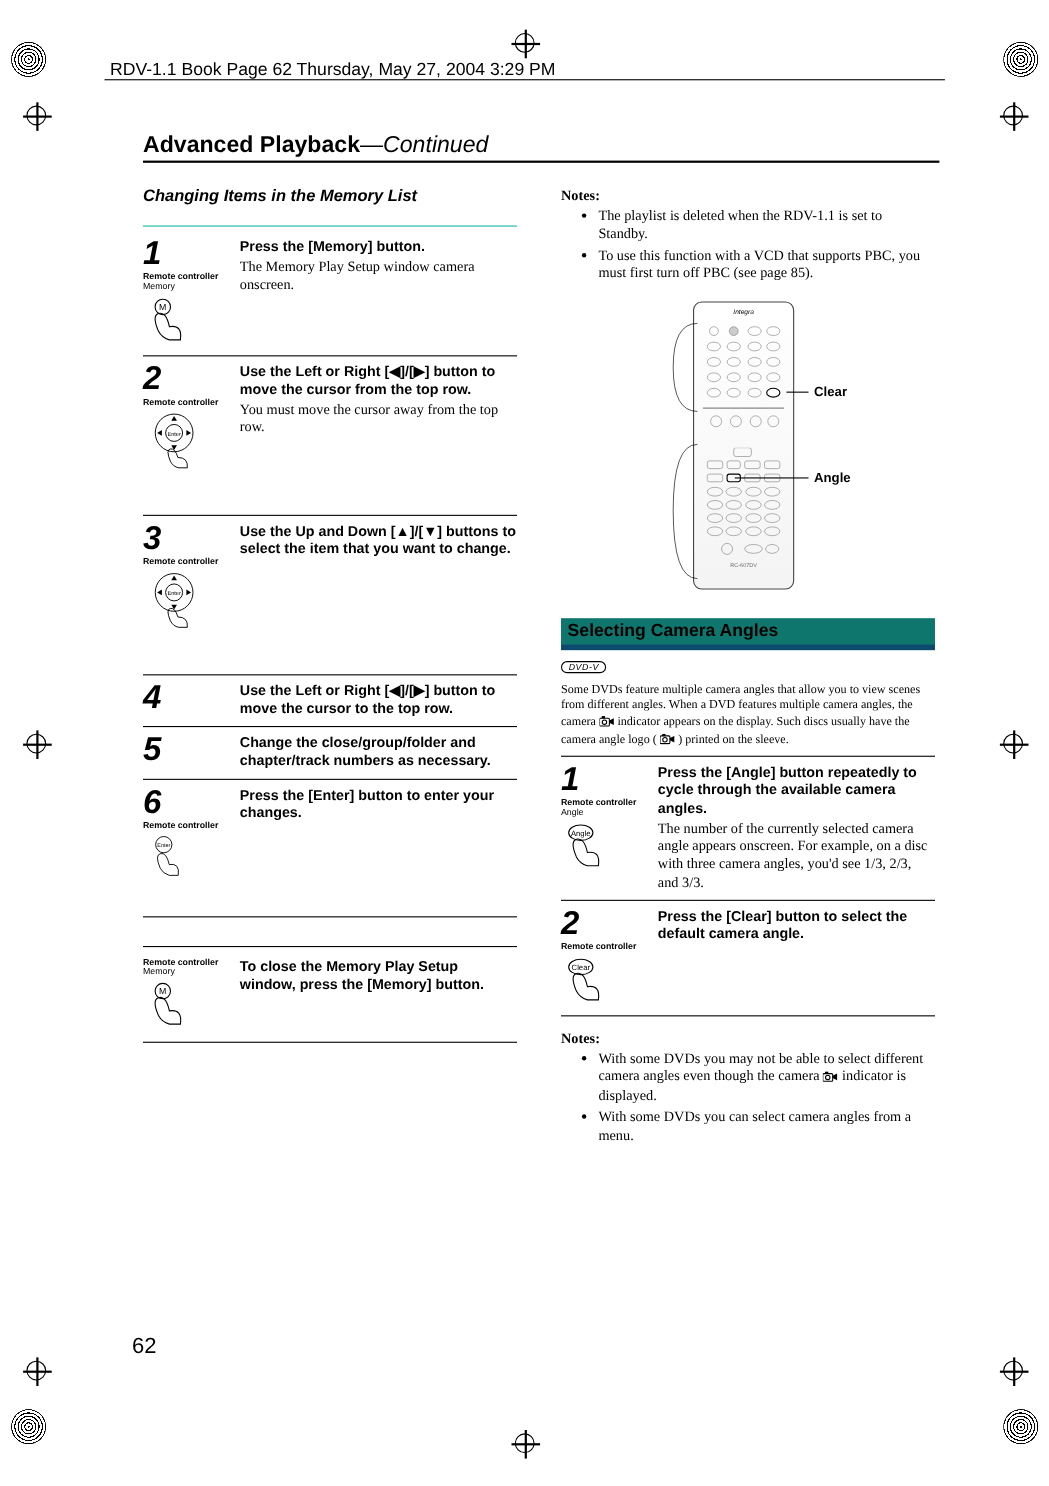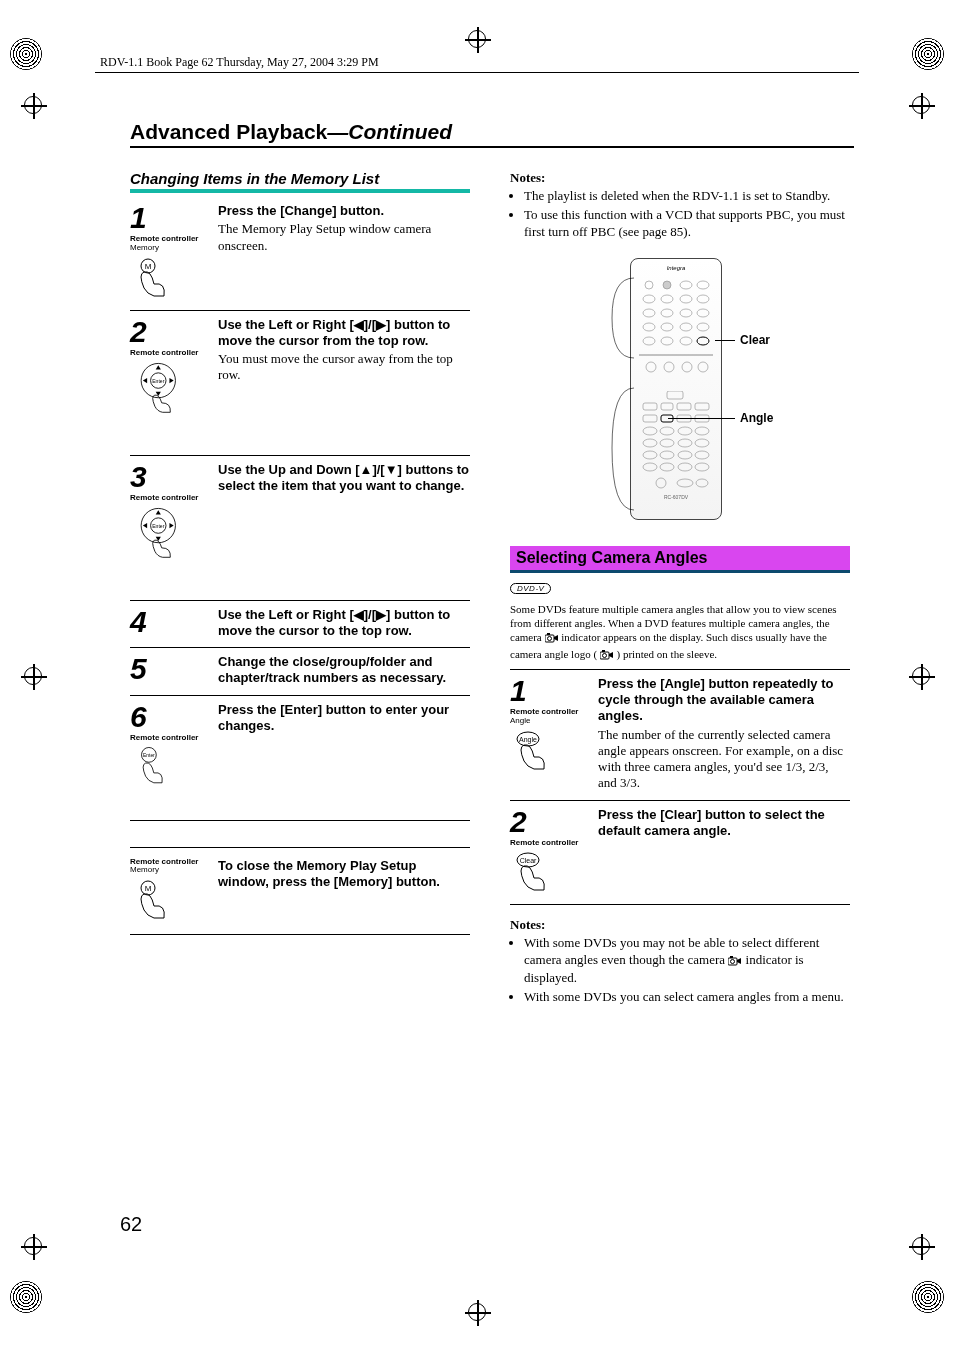--- a/index.html
+++ b/index.html
@@ -48,22 +48,22 @@
   }
   .sp-tl { top: 38px; left: 10px; }
   .sp-bl { bottom: 38px; left: 10px; }
   .sp-tr { top: 38px; right: 10px; }
   .sp-br { bottom: 38px; right: 10px; }
 
   .runner {
     position: absolute;
     top: 55px;
     left: 100px;
-    font-size: 12px;
-    font-family: Liberation Serif, serif;
+    font-size: 16px;
+    font-family: Liberation Sans, sans-serif;
   }
   .runner-rule {
     position: absolute;
     top: 72px;
     left: 95px;
     right: 95px;
     border-top: 1px solid #000;
   }
 
   .content {
@@ -75,46 +75,46 @@
   }
   .page-title {
     font-family: Arial, Helvetica, sans-serif;
     font-weight: bold;
     font-size: 21px;
     border-bottom: 2px solid #000;
     padding-bottom: 2px;
     margin-bottom: 22px;
   }
   .page-title .cont {
-    font-weight: bold;
+    font-weight: normal;
     font-style: italic;
   }
   .columns {
     display: flex;
     gap: 40px;
   }
   .col {
     width: 340px;
   }
 
   .subhead {
     font-family: Arial, Helvetica, sans-serif;
     font-weight: bold;
     font-style: italic;
     font-size: 15px;
-    border-bottom: 4px solid #14b8a6;
-    padding-bottom: 2px;
+    border-bottom: 1px solid #14b8a6;
+    padding-bottom: 18px;
     margin-bottom: 4px;
   }
   .subhead.boxed {
-    background: #d946ef;
+    background: #0f766e;
     font-style: normal;
     padding: 3px 6px;
     border: none;
-    border-bottom: 3px solid #0c4a6e;
+    border-bottom: 5px solid #0c4a6e;
     font-size: 16px;
   }
 
   .step {
     display: flex;
     gap: 8px;
     padding: 6px 0 8px 0;
     border-bottom: 1px solid #000;
   }
   .step:last-of-type { border-bottom: 1px solid #000; }
@@ -183,21 +183,21 @@
     font-size: 13px;
     margin-bottom: 2px;
   }
   ul.notes {
     margin: 0 0 0 14px;
     padding: 0;
     font-size: 13px;
     font-family: "Times New Roman", serif;
     line-height: 1.25;
   }
-  ul.notes li { margin-bottom: 3px; }
+  ul.notes li { margin-bottom: 3px; margin-left: 20px; }
 
   .remote-figure {
     position: relative;
     margin: 18px 0 18px 0;
     height: 270px;
   }
   .remote-body {
     position: absolute;
     left: 120px;
     top: 0;
@@ -295,21 +295,21 @@
             <div class="step-cap2">Memory</div>
             <div class="icon-hand">
               <svg viewBox="0 0 46 46">
                   <circle cx="18" cy="10" r="7" fill="none" stroke="#000"></circle>
                   <text x="18" y="13" font-size="8" text-anchor="middle" font-family="Arial">M</text>
                   <path d="M24 28 q-3 -14 -10 -12 q-6 2 0 16 q3 6 10 8 l10 0 q2 -14 -10 -12 z" fill="none" stroke="#000"></path>
                 </svg>
             </div>
           </div>
           <div class="step-body">
-            <div class="lead">Press the [Change] button.</div>
+            <div class="lead">Press the [Memory] button.</div>
             <div class="desc">The Memory Play Setup window camera onscreen.</div>
           </div>
         </div>
 
         <div class="step" style="min-height:130px;">
           <div class="step-left">
             <div class="step-num">2</div>
             <div class="step-cap">Remote controller</div>
             <div class="icon-dpad">
               <svg viewBox="0 0 60 70">

